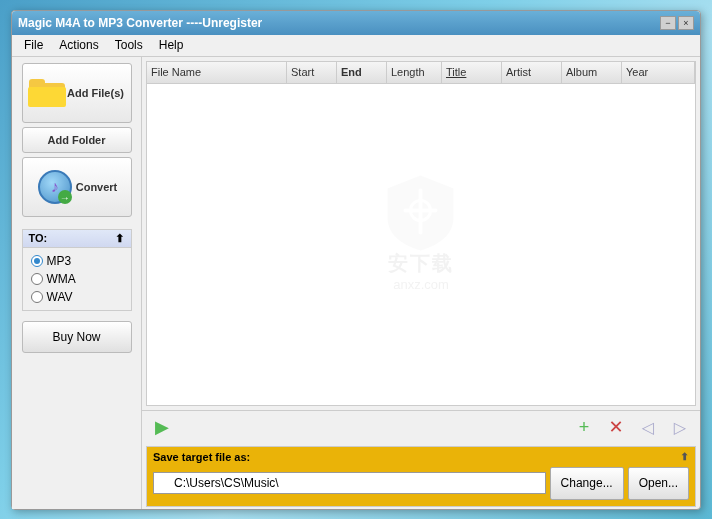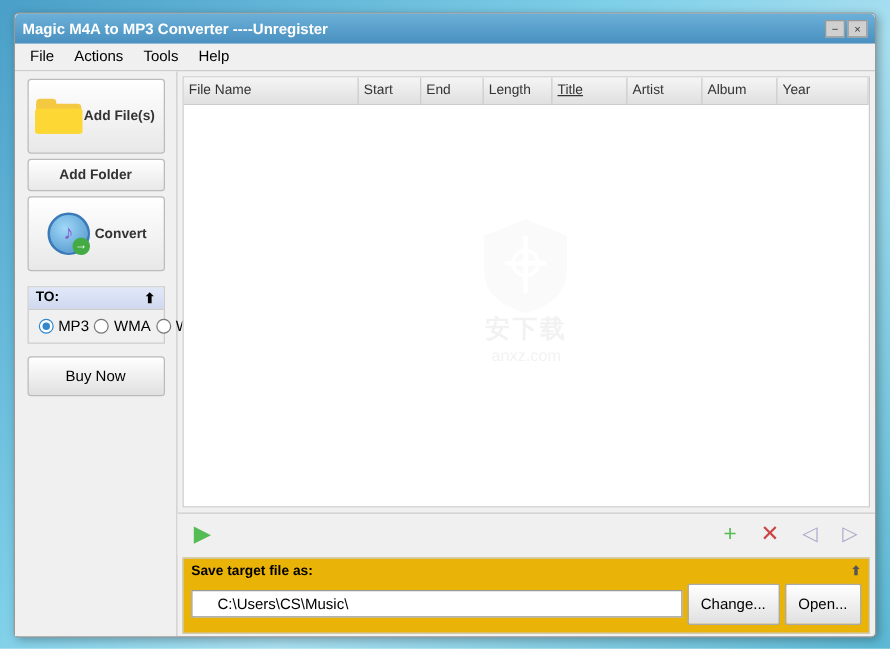--- a/index.html
+++ b/index.html
@@ -193,21 +193,21 @@
       display: flex;
       align-items: center;
       justify-content: space-between;
       font-size: 11px;
       font-weight: bold;
       border-bottom: 1px solid #ccc;
     }
     .to-options {
       padding: 6px 8px;
       display: flex;
-      flex-direction: row;
+      flex-direction: column;
       gap: 4px;
     }
     .radio-option {
       display: flex;
       align-items: center;
       gap: 4px;
       font-size: 12px;
     }
     .radio-dot {
       width: 12px;
@@ -253,21 +253,21 @@
       padding: 0 4px;
       display: flex;
       align-items: center;
       font-size: 11px;
       color: #333;
       white-space: nowrap;
       text-align: right;
     }
     .th-filename { width: 140px; }
     .th-start { width: 50px; }
-    .th-end { width: 50px; }
+    .th-end { width: 50px; font-weight: bold; }
     .th-length { width: 55px; }
     .th-title { width: 60px; text-decoration: underline; }
     .th-artist { width: 60px; }
     .th-album { width: 60px; }
     .th-year { flex: 1; }
     .watermark {
       position: absolute;
       top: 50%;
       left: 50%;
       transform: translate(-50%, -50%);

